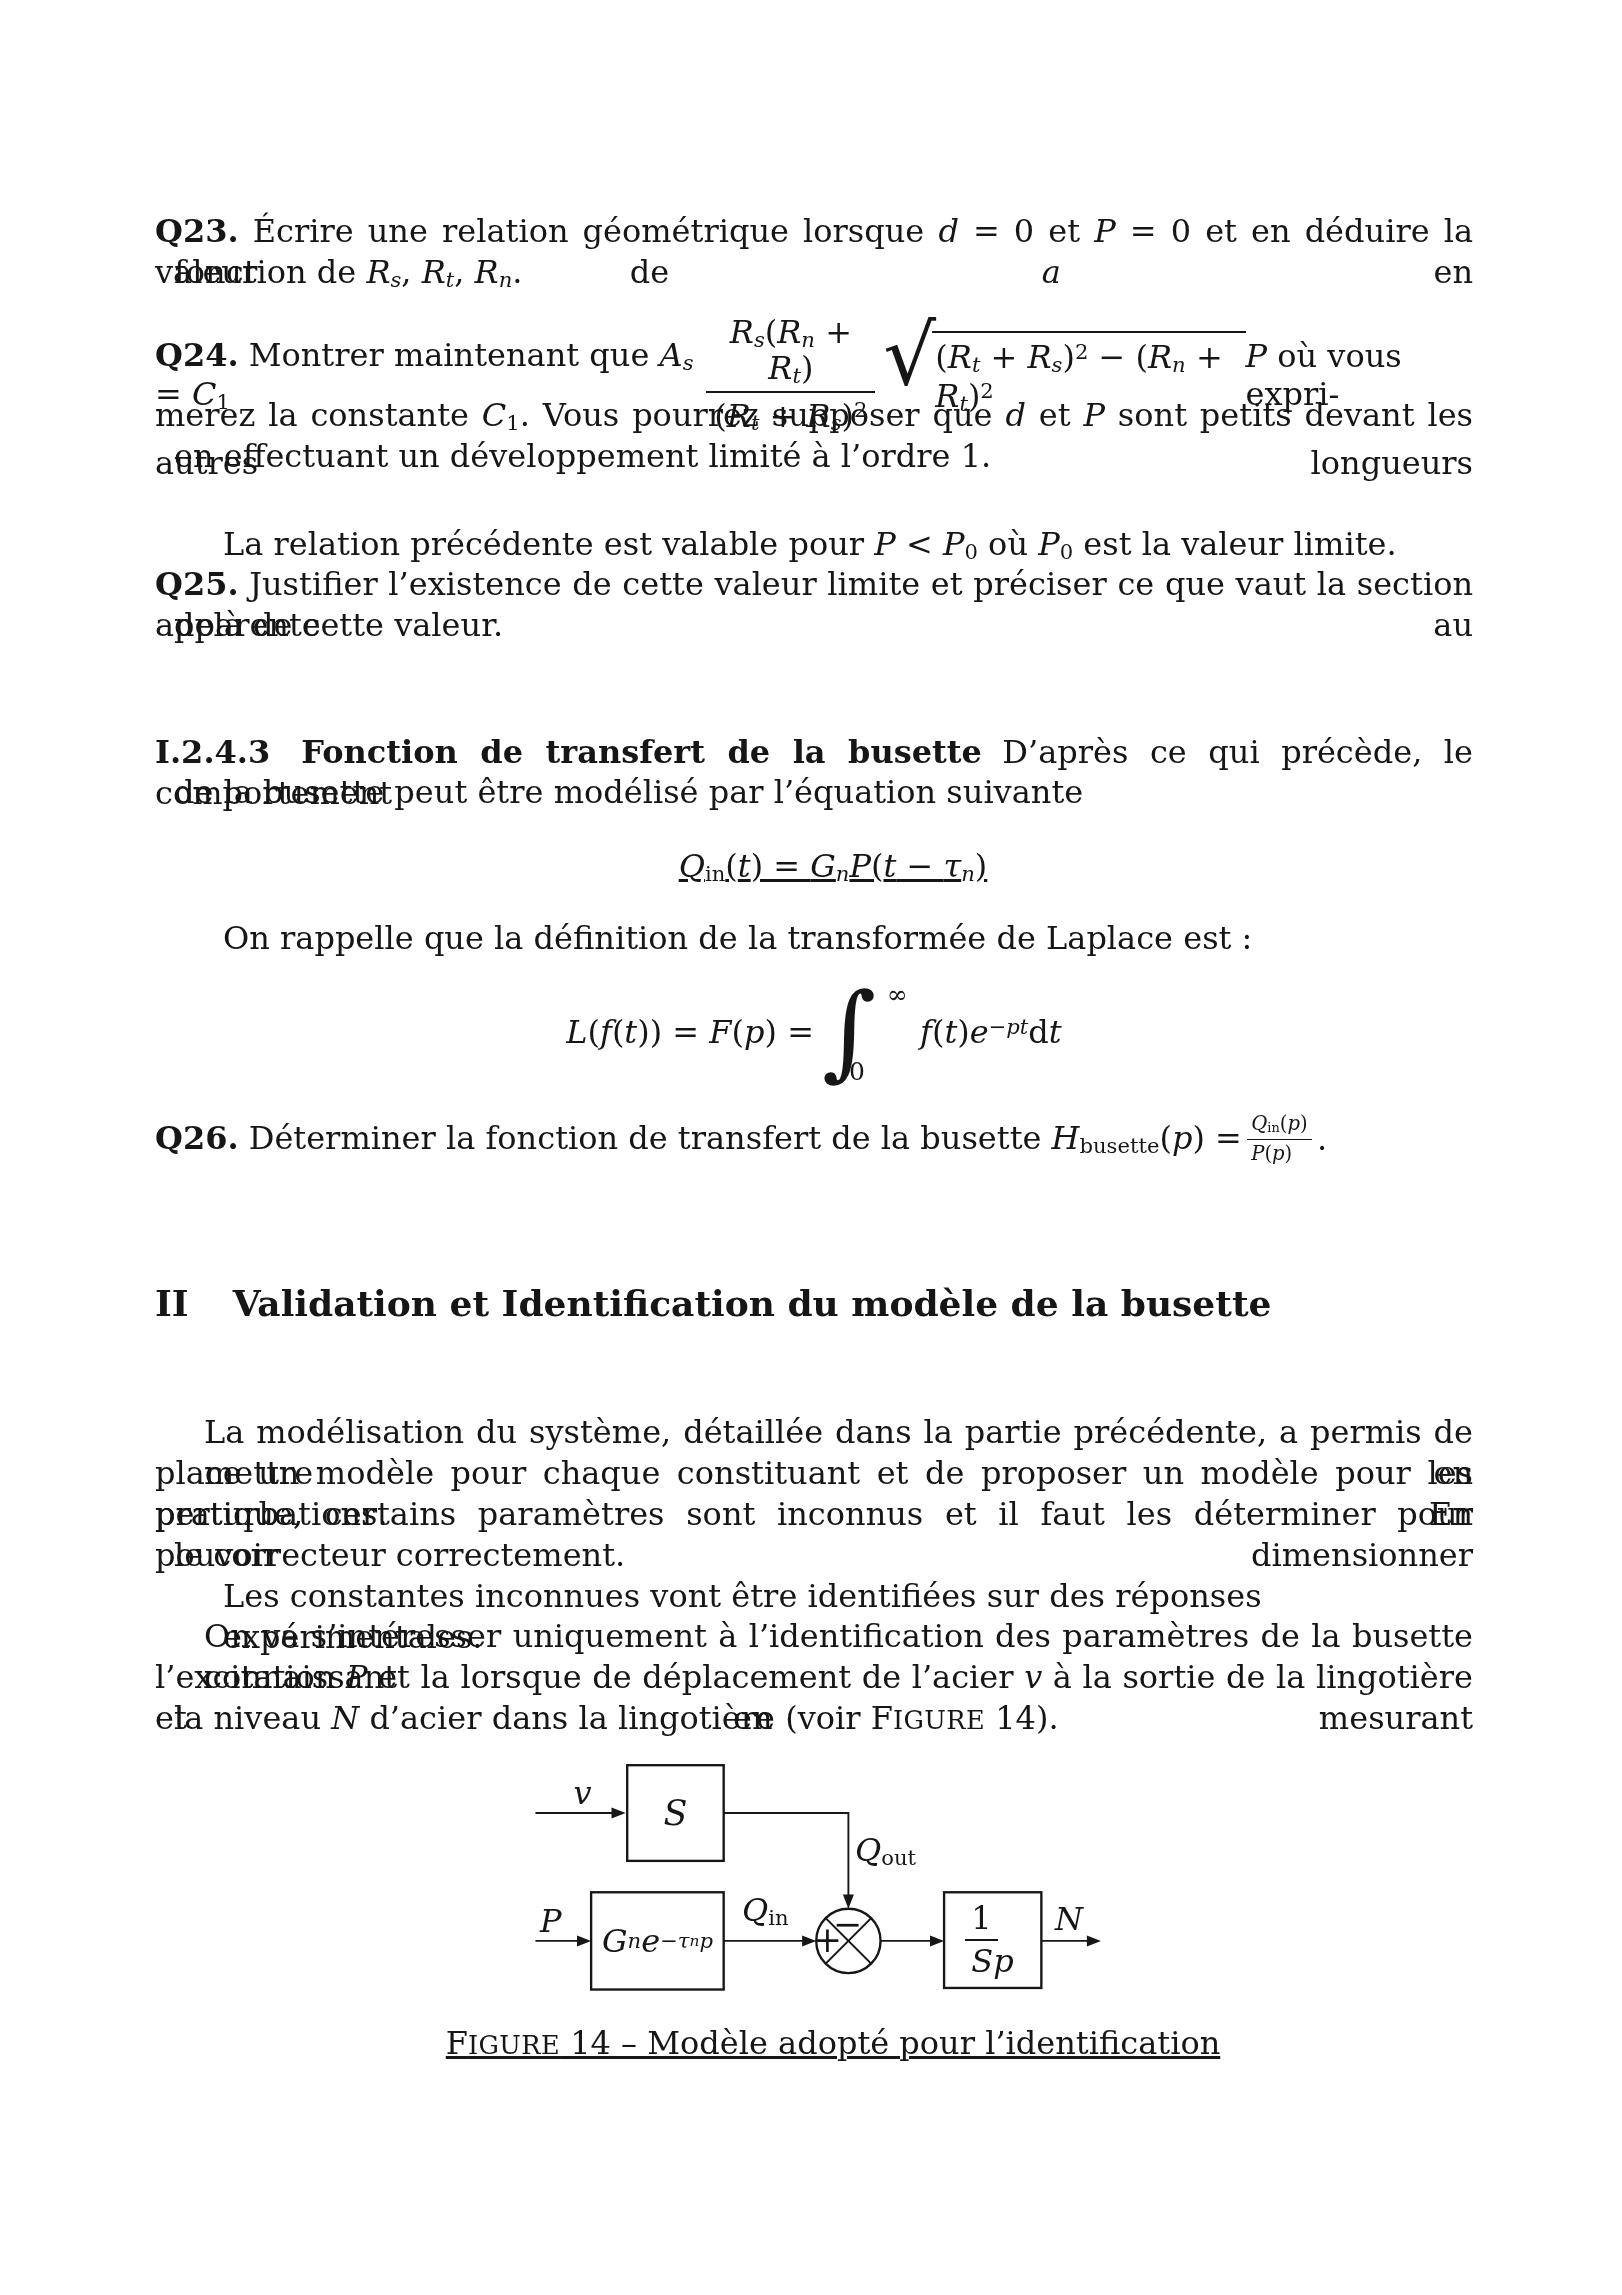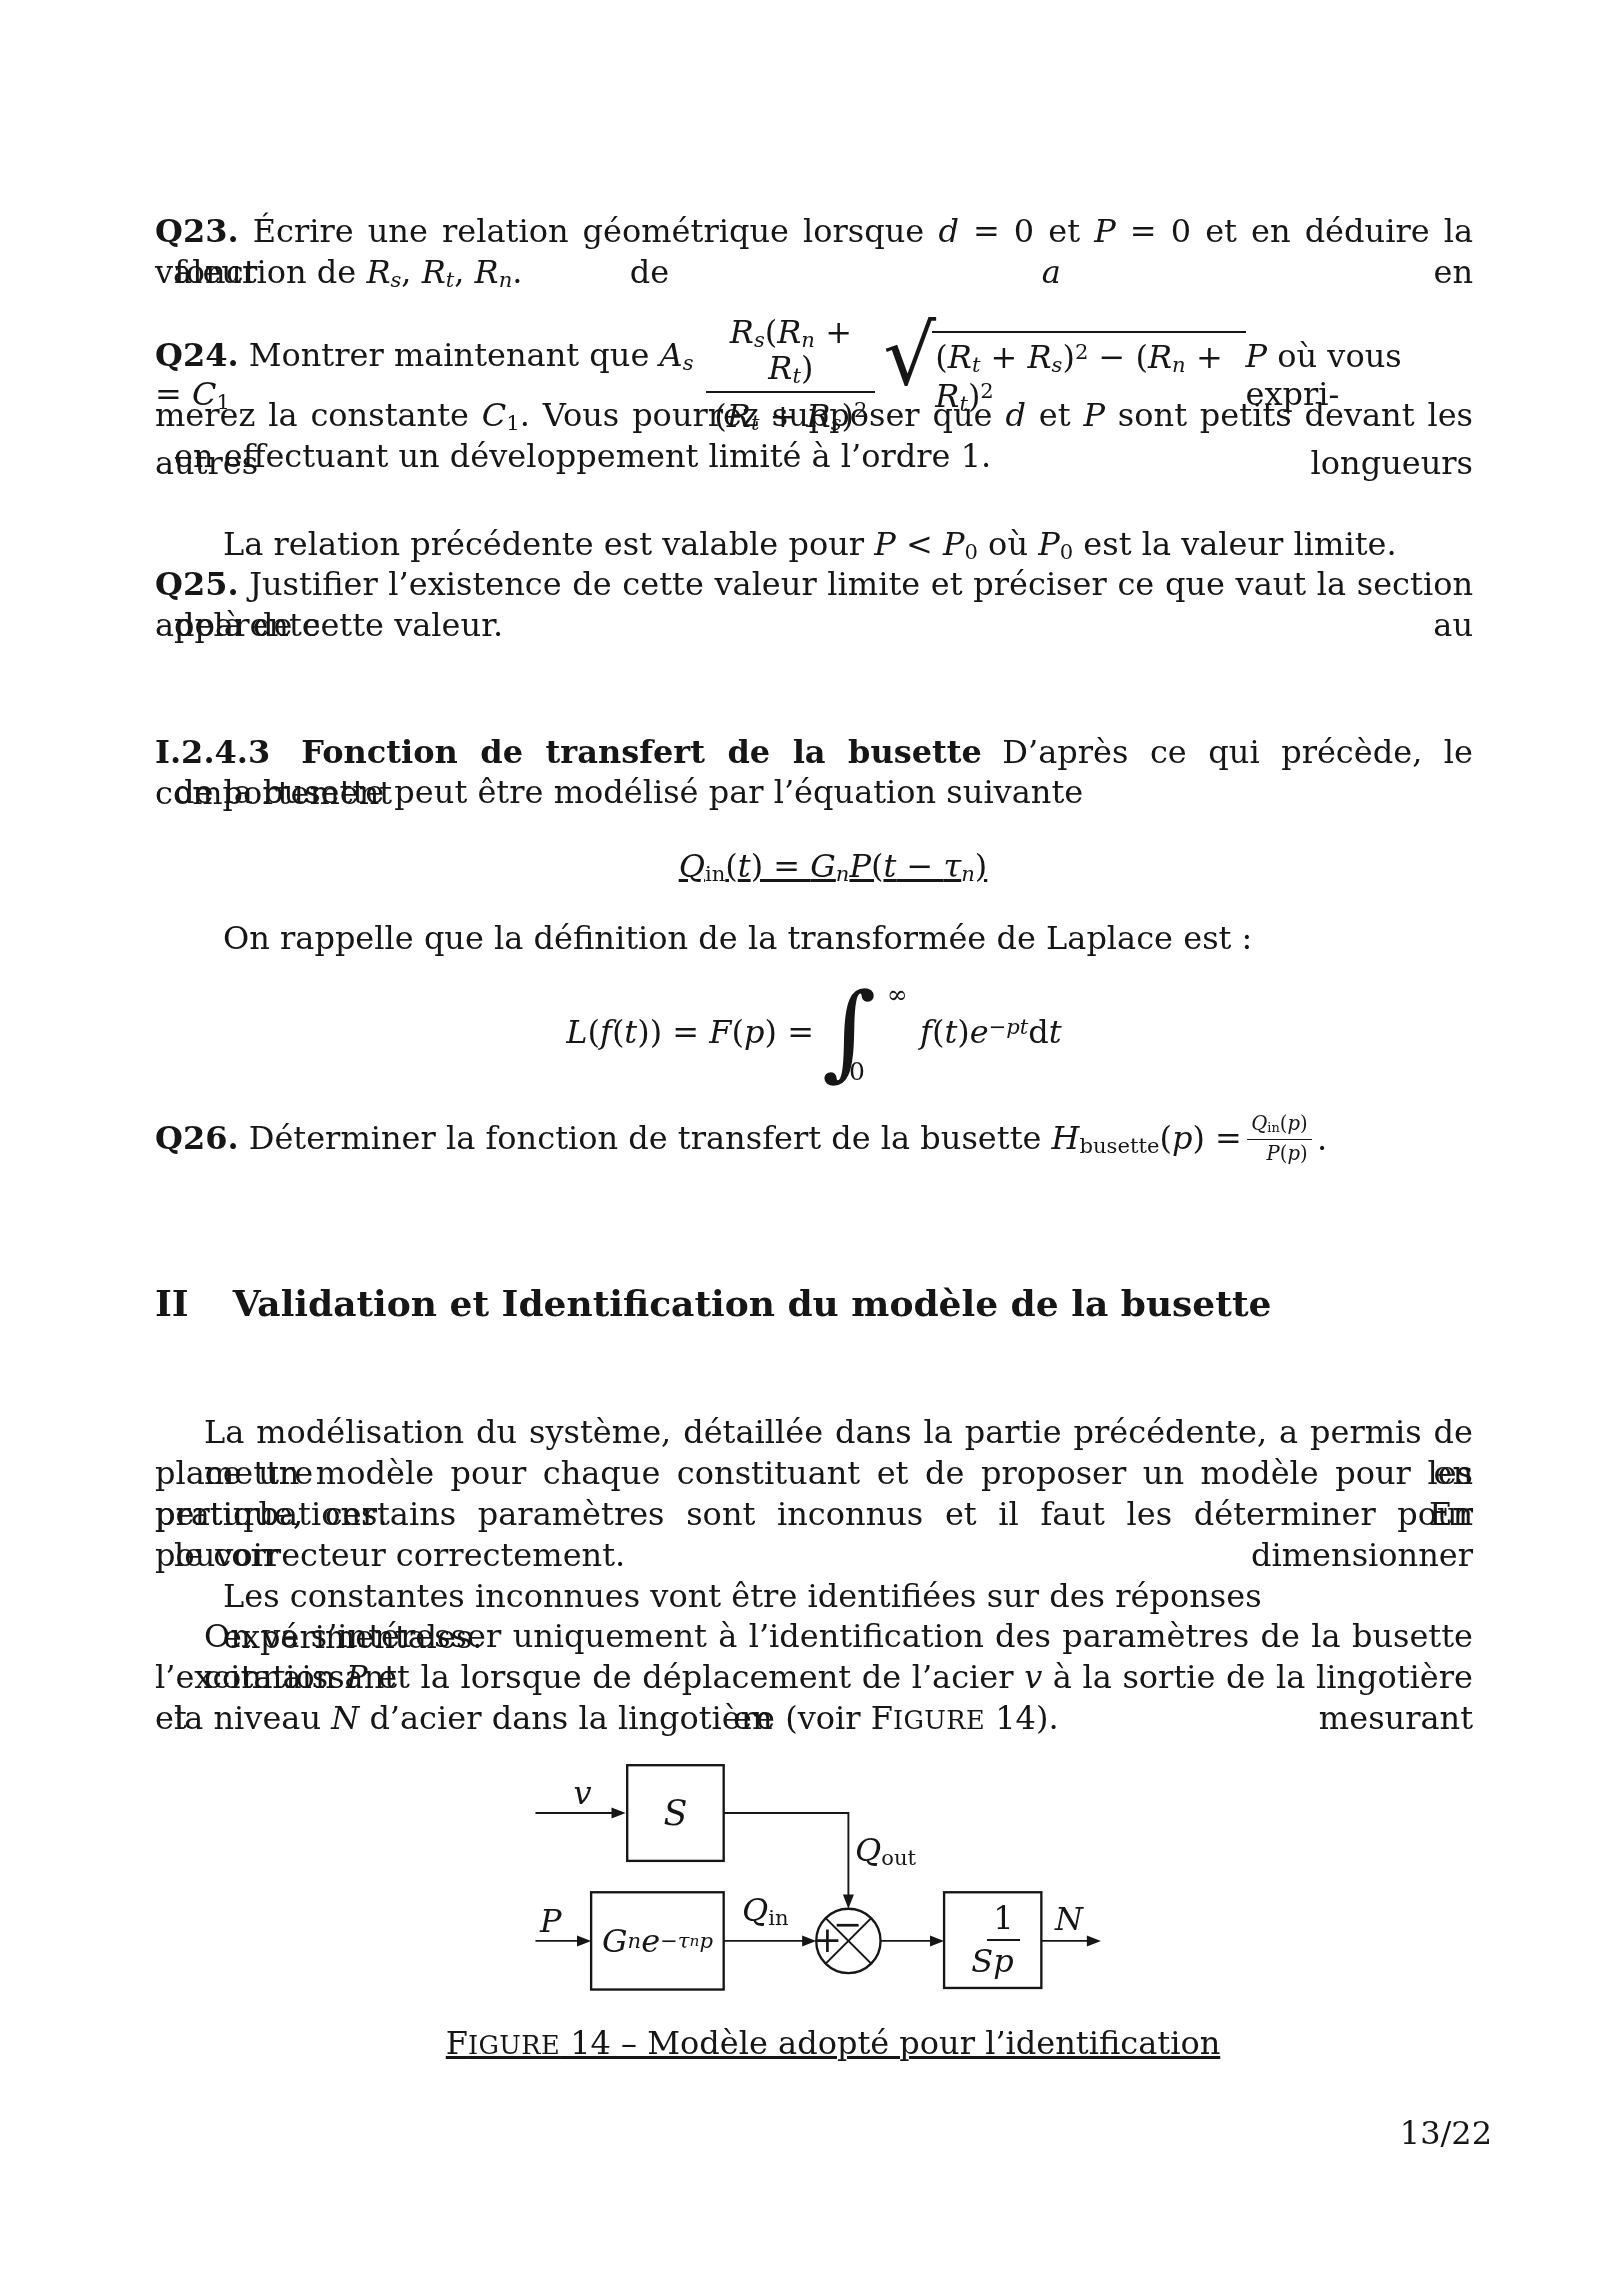--- a/index.html
+++ b/index.html
@@ -37,21 +37,21 @@
   .gap2{display:inline-block;width:20.4px;}
 
   .eqrow{
     position:absolute;left:155px;width:1318px;
     display:flex;align-items:center;
     font-size:32px;
   }
   .eqrow.centered{justify-content:center;}
 
   .frac{
-    display:inline-flex;flex-direction:column;align-items:flex-end;
+    display:inline-flex;flex-direction:column;align-items:flex-start;
     vertical-align:middle;margin:0 6.3px;text-align:center;
   }
   .frac .fnum{border-bottom:2.4px solid #161616;padding:1.6px 7.9px 4.7px 7.9px;line-height:1.1;}
   .frac .fden{padding:4.7px 7.9px 1.6px 7.9px;line-height:1.1;}
   .frac.small{font-size:19.6px;margin:0 4.7px;vertical-align:middle;}
   .frac.small .fnum{border-bottom:1.6px solid #161616;padding:0.8px 4.7px 3.1px 4.7px;}
   .frac.small .fden{padding:3.1px 4.7px 0.8px 4.7px;}
 
   .sqrt{display:inline-flex;align-items:flex-start;margin-left:1.6px;}
   .radsign{font-size:83px;line-height:50px;display:inline-block;margin-right:-3.9px;font-style:normal;}
@@ -196,16 +196,15 @@
       <span class="frac">
         <span class="fnum">1</span>
         <span class="fden"><span class="r it">S</span><span class="r it">p</span></span>
       </span>
     </div>
     <div class="figlabel it" style="left:545px;top:146px">N</div>
   </div>
 
   <div class="line last center" style="top:2023px"><span class="r rm">F</span><span class="r sc">igure</span><span class="r rm"> 14 – Modèle adopté pour l’identification</span></div>
 
-  <div class="line last right" style="top:2113px">13/22</div>
 
 </div>
 
 
 </body></html>

